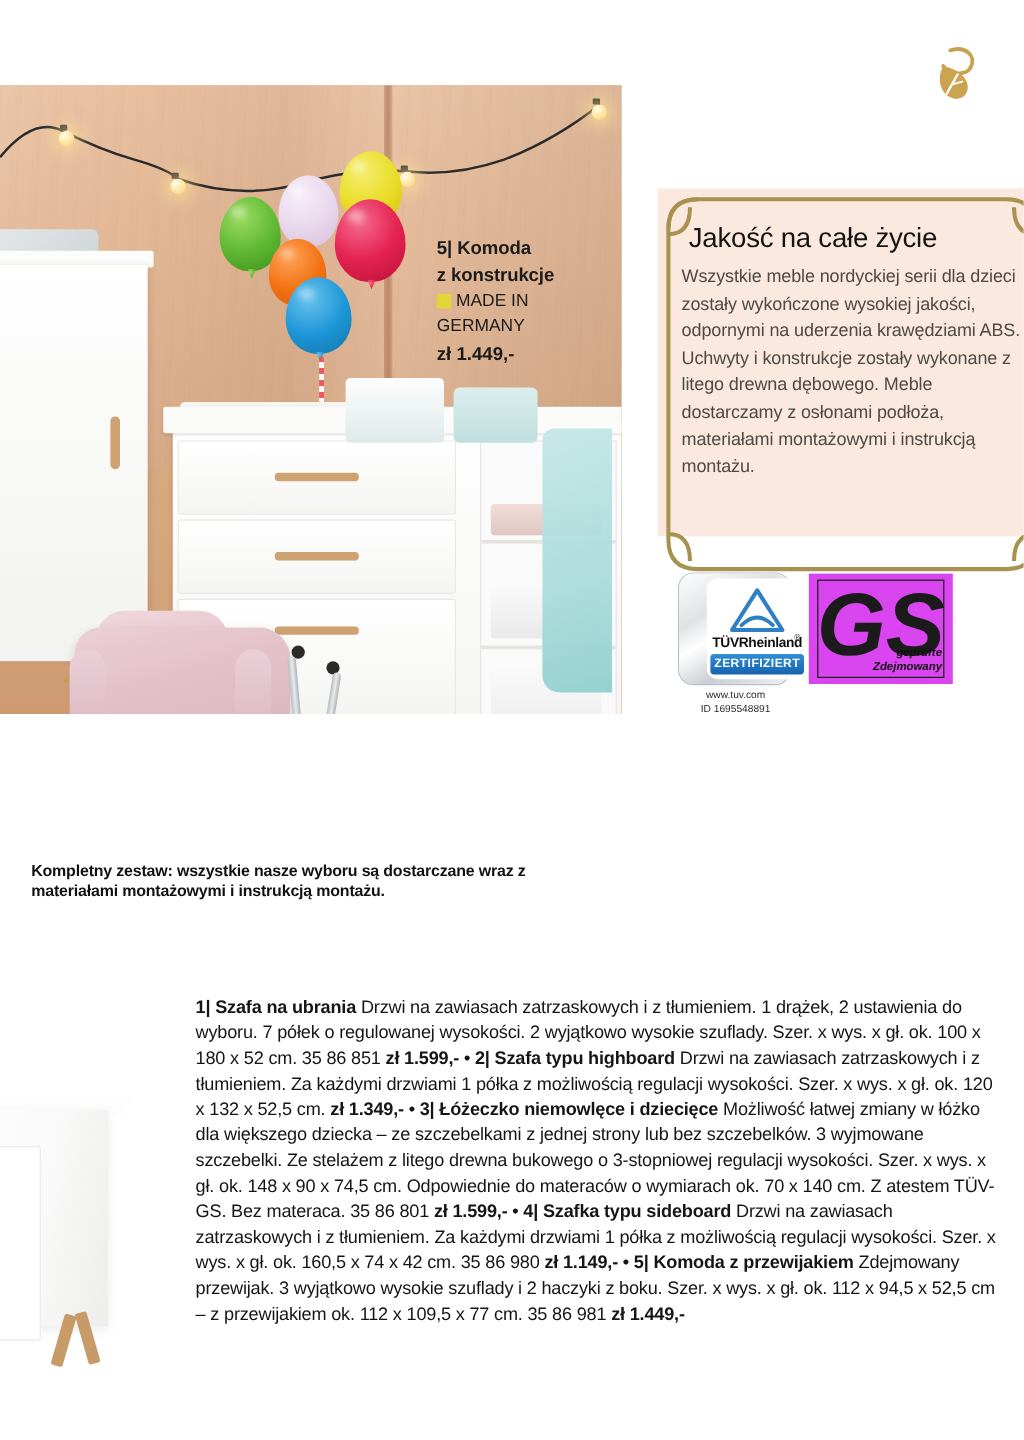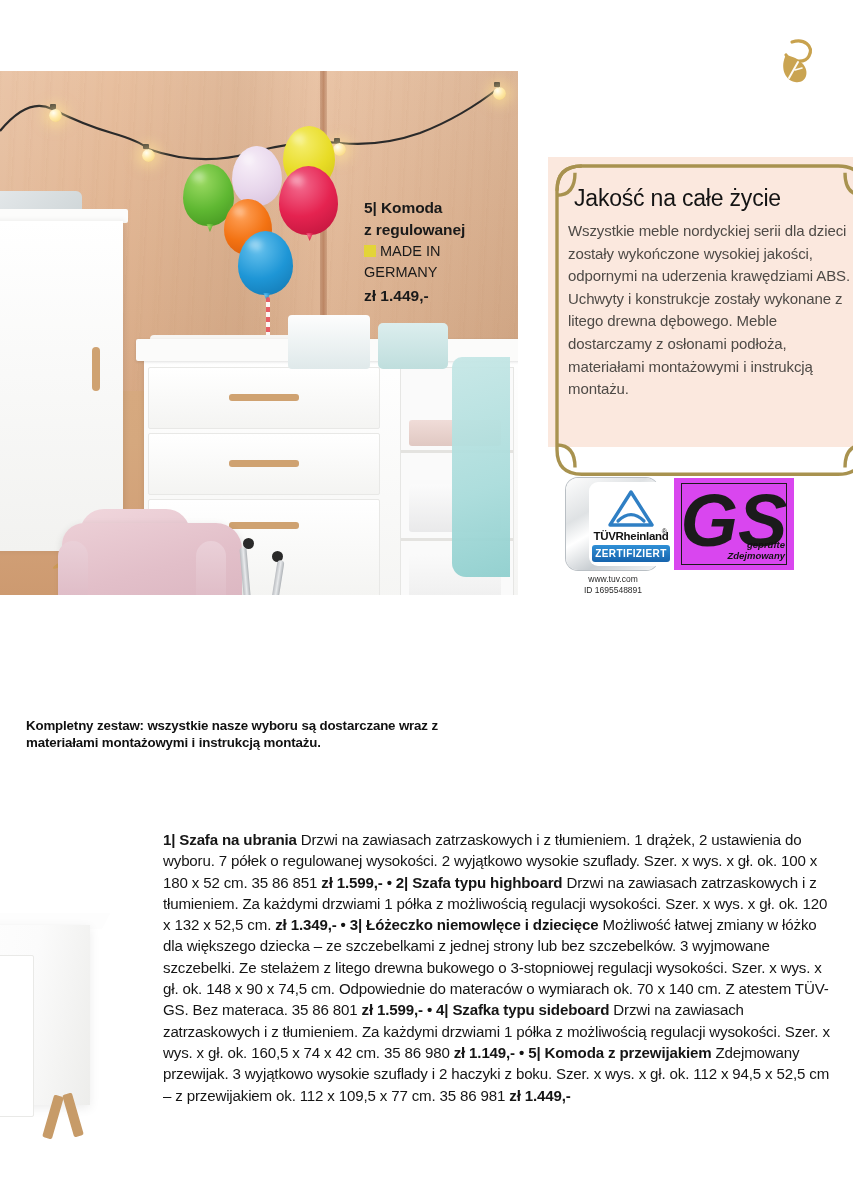--- a/index.html
+++ b/index.html
@@ -276,21 +276,21 @@
       <span class="club" style="left:280px;top:586px;width:26px;height:38px;background:linear-gradient(180deg,#ffffff,#ebebeb);"></span>
       <span class="club" style="left:283px;top:618px;width:26px;height:30px;background:linear-gradient(180deg,#c01c2c,#8e1220);"></span>
       <span class="club-knob" style="left:290px;top:642px;"></span>
     </div>
 
     <div class="hero-caption">
       <div class="hc-line">
         <span>5|</span>
         <span>Komoda</span>
       </div>
-      <div class="hc-line">z regulowanej</div>
+      <div class="hc-line">z konstrukcje</div>
       <div class="hc-made">
         <span class="yellow-sq"></span>
         <span>MADE IN</span>
       </div>
       <div class="hc-germany">GERMANY</div>
       <div class="hc-price">zł 1.449,-</div>
     </div>
   </div>
 
   <div class="photo-caption">Kompletny zestaw: wszystkie nasze wyboru są dostarczane wraz z materiałami montażowymi i instrukcją montażu.</div>

